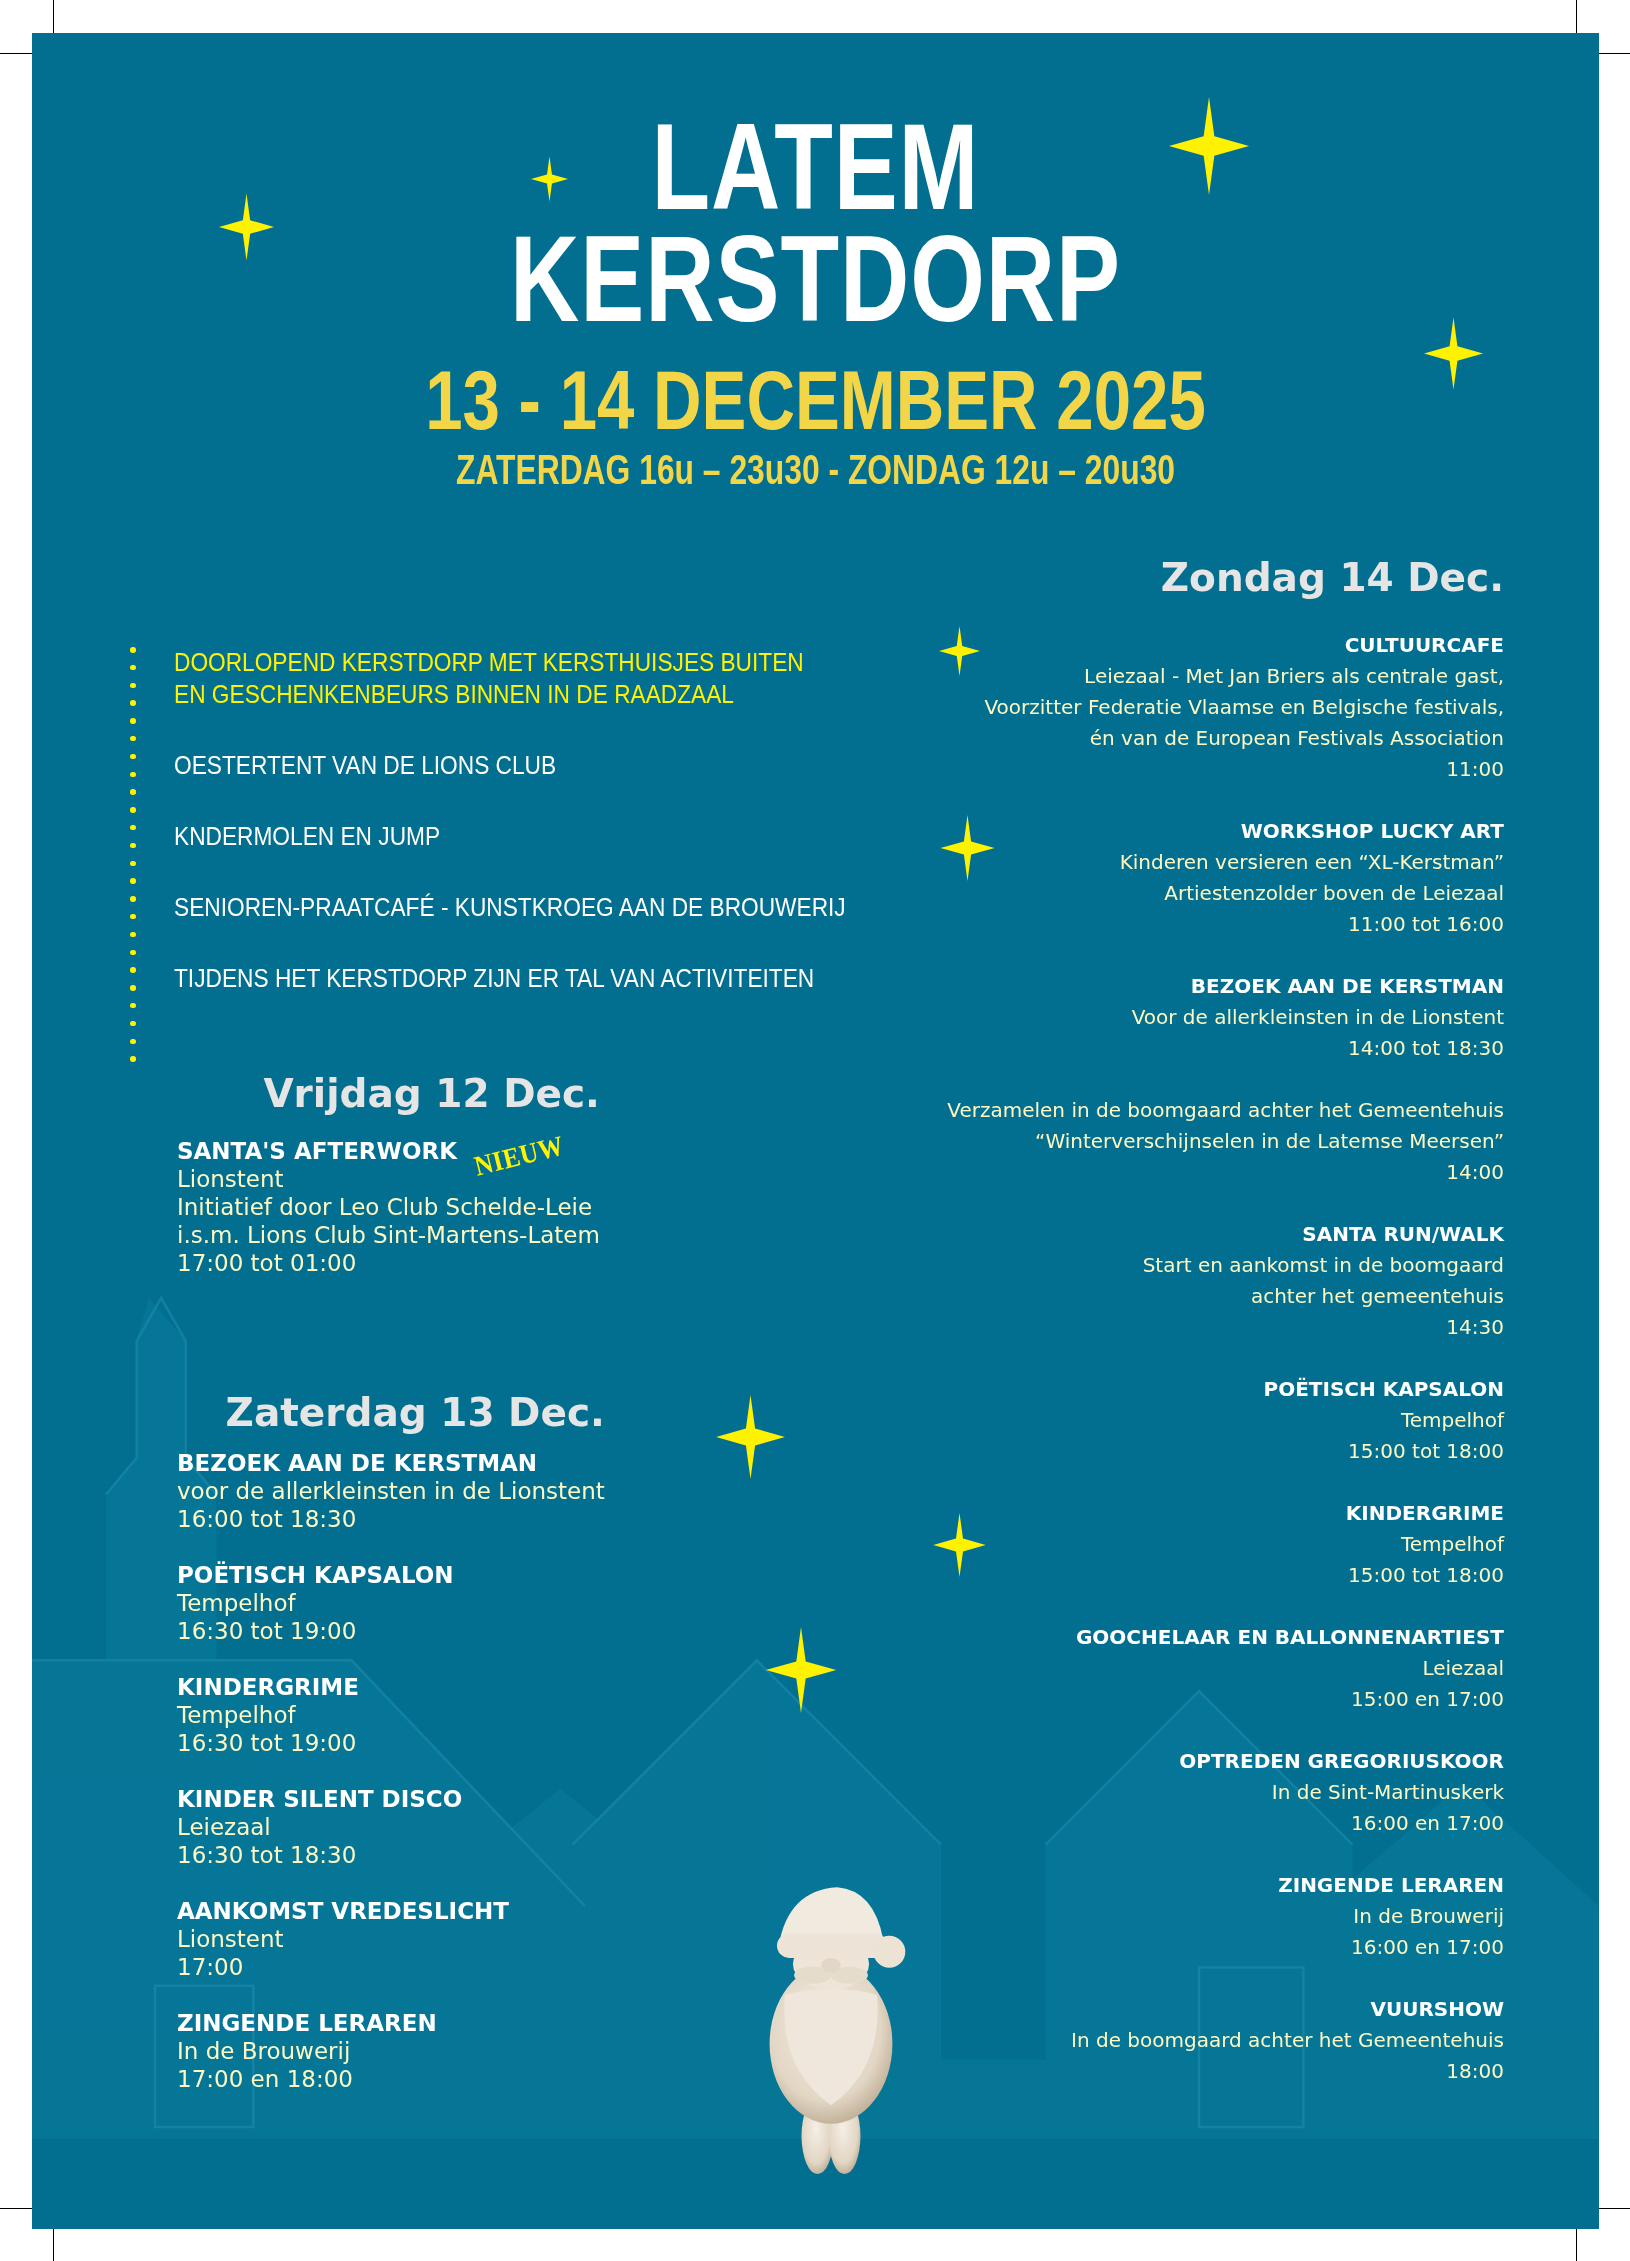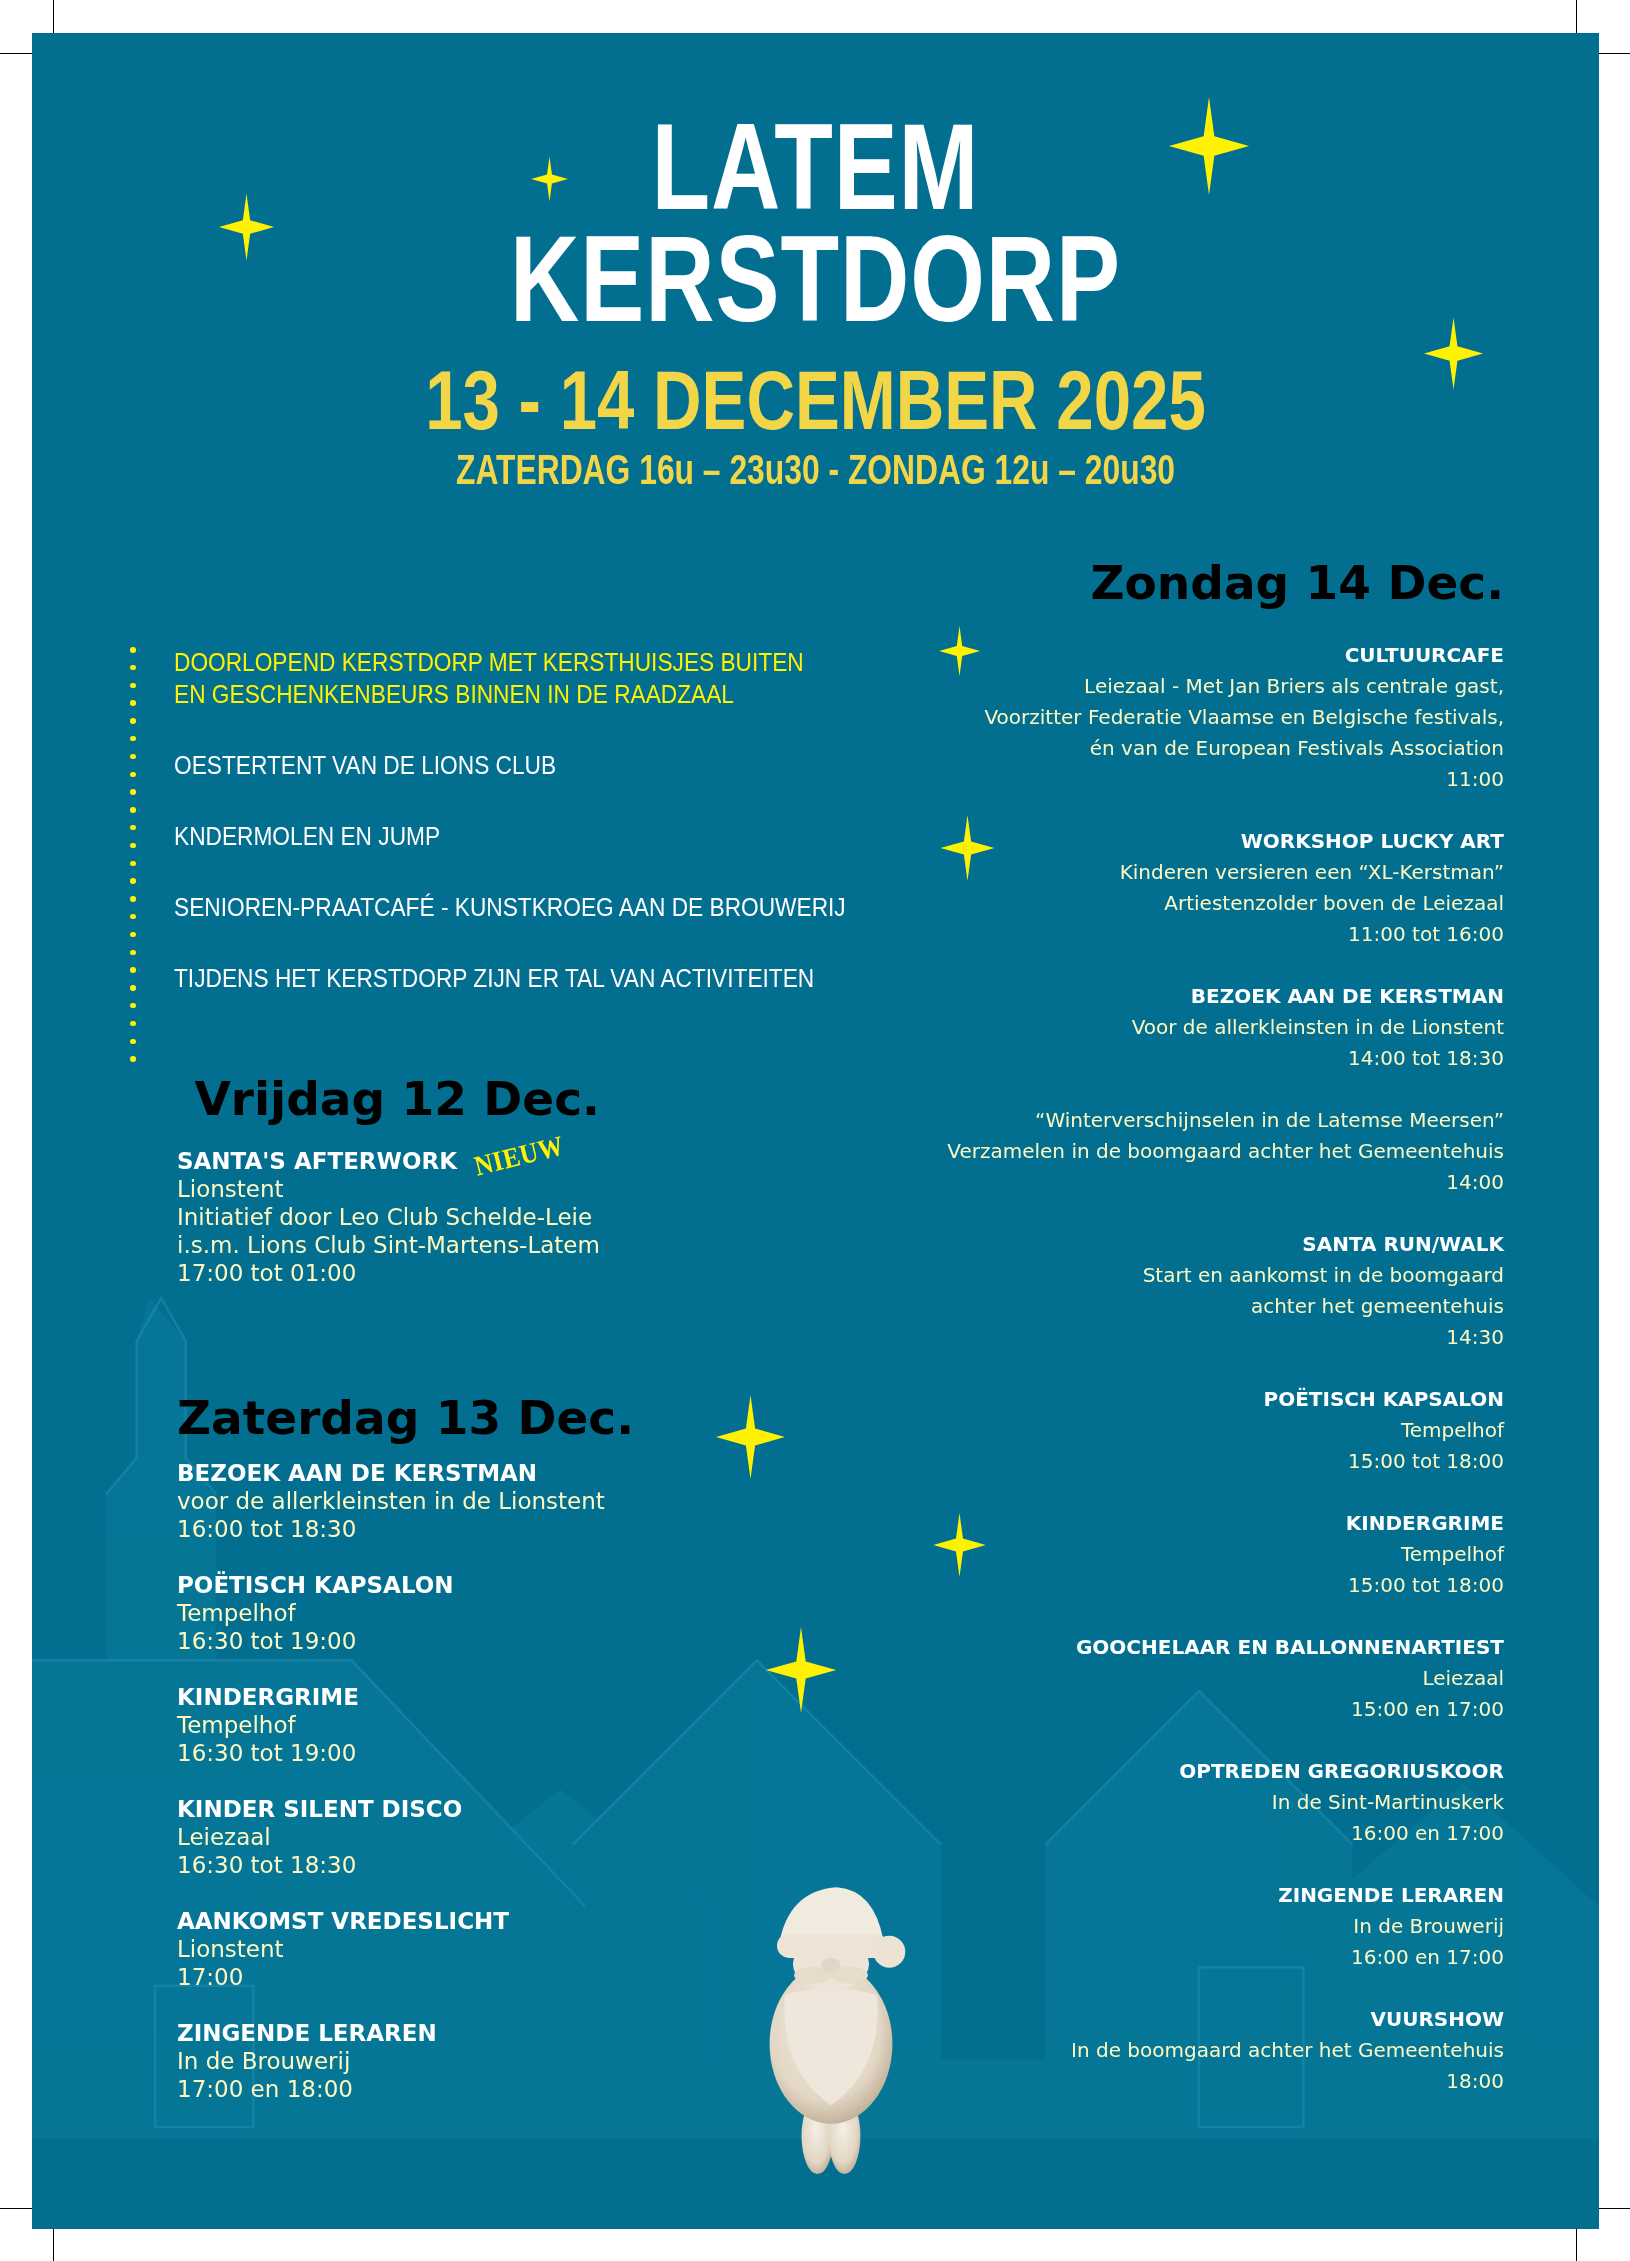--- a/index.html
+++ b/index.html
@@ -18,22 +18,22 @@
   .date { position:absolute; left:0; width:1567px; text-align:center; color:#F2D648;
           font-family:"Liberation Sans", sans-serif; font-weight:bold;
           transform:scaleX(0.8); transform-origin:center; }
   .intro { position:absolute; left:142px; top:581px; width:737px; }
   .intro-line { font-family:"Liberation Sans", sans-serif; font-size:26.4px; color:#ffffff;
                 transform:scaleX(0.86); transform-origin:left; white-space:nowrap; line-height:32px; }
   .intro-line.hl { color:#FFF200; }
   .dots { position:absolute; left:98px; top:614px; width:7.4px; }
   .dot { width:5.5px; height:5.5px; border-radius:50%; background:#FFF200; margin-bottom:12.3px; }
 
-  .day-h { font-family:"DejaVu Sans", sans-serif; font-weight:bold; color:#000000;
-           font-size:47px; white-space:nowrap;text-align:right; }
+  .day-h { font-family:"DejaVu Sans", sans-serif; font-weight:bold; color:#e5e5e5;
+           font-size:39px; white-space:nowrap;text-align:right; }
   .ev-title { font-family:"DejaVu Sans", sans-serif; font-weight:bold; color:#fff; font-size:23px;
               white-space:nowrap; line-height:28px; }
   .ev-line { font-family:"DejaVu Sans", sans-serif; color:#fef9c3; font-size:23px; white-space:nowrap;
              line-height:28px; }
   .left-col { position:absolute; left:145px; }
   .left-col .ev { margin-bottom:28px; }
   .right-col { position:absolute; right:95px; text-align:right; }
   .right-col .ev-title, .right-col .ev-line { font-size:20px; line-height:31px; }
   .right-col .ev { margin-bottom:31px; }
 
@@ -210,22 +210,22 @@
       <div class="ev-line">Kinderen versieren een “XL-Kerstman”</div>
       <div class="ev-line">Artiestenzolder boven de Leiezaal</div>
       <div class="ev-line">11:00 tot 16:00</div>
     </div>
     <div class="ev">
       <div class="ev-title">BEZOEK AAN DE KERSTMAN</div>
       <div class="ev-line">Voor de allerkleinsten in de Lionstent</div>
       <div class="ev-line">14:00 tot 18:30</div>
     </div>
     <div class="ev">
+      <div class="ev-line">Verzamelen in de boomgaard achter het Gemeentehuis</div>
       <div class="ev-line">“Winterverschijnselen in de Latemse Meersen”</div>
-      <div class="ev-line">Verzamelen in de boomgaard achter het Gemeentehuis</div>
       <div class="ev-line">14:00</div>
     </div>
     <div class="ev">
       <div class="ev-title">SANTA RUN/WALK</div>
       <div class="ev-line">Start en aankomst in de boomgaard</div>
       <div class="ev-line">achter het gemeentehuis</div>
       <div class="ev-line">14:30</div>
     </div>
     <div class="ev">
       <div class="ev-title">POËTISCH KAPSALON</div>

